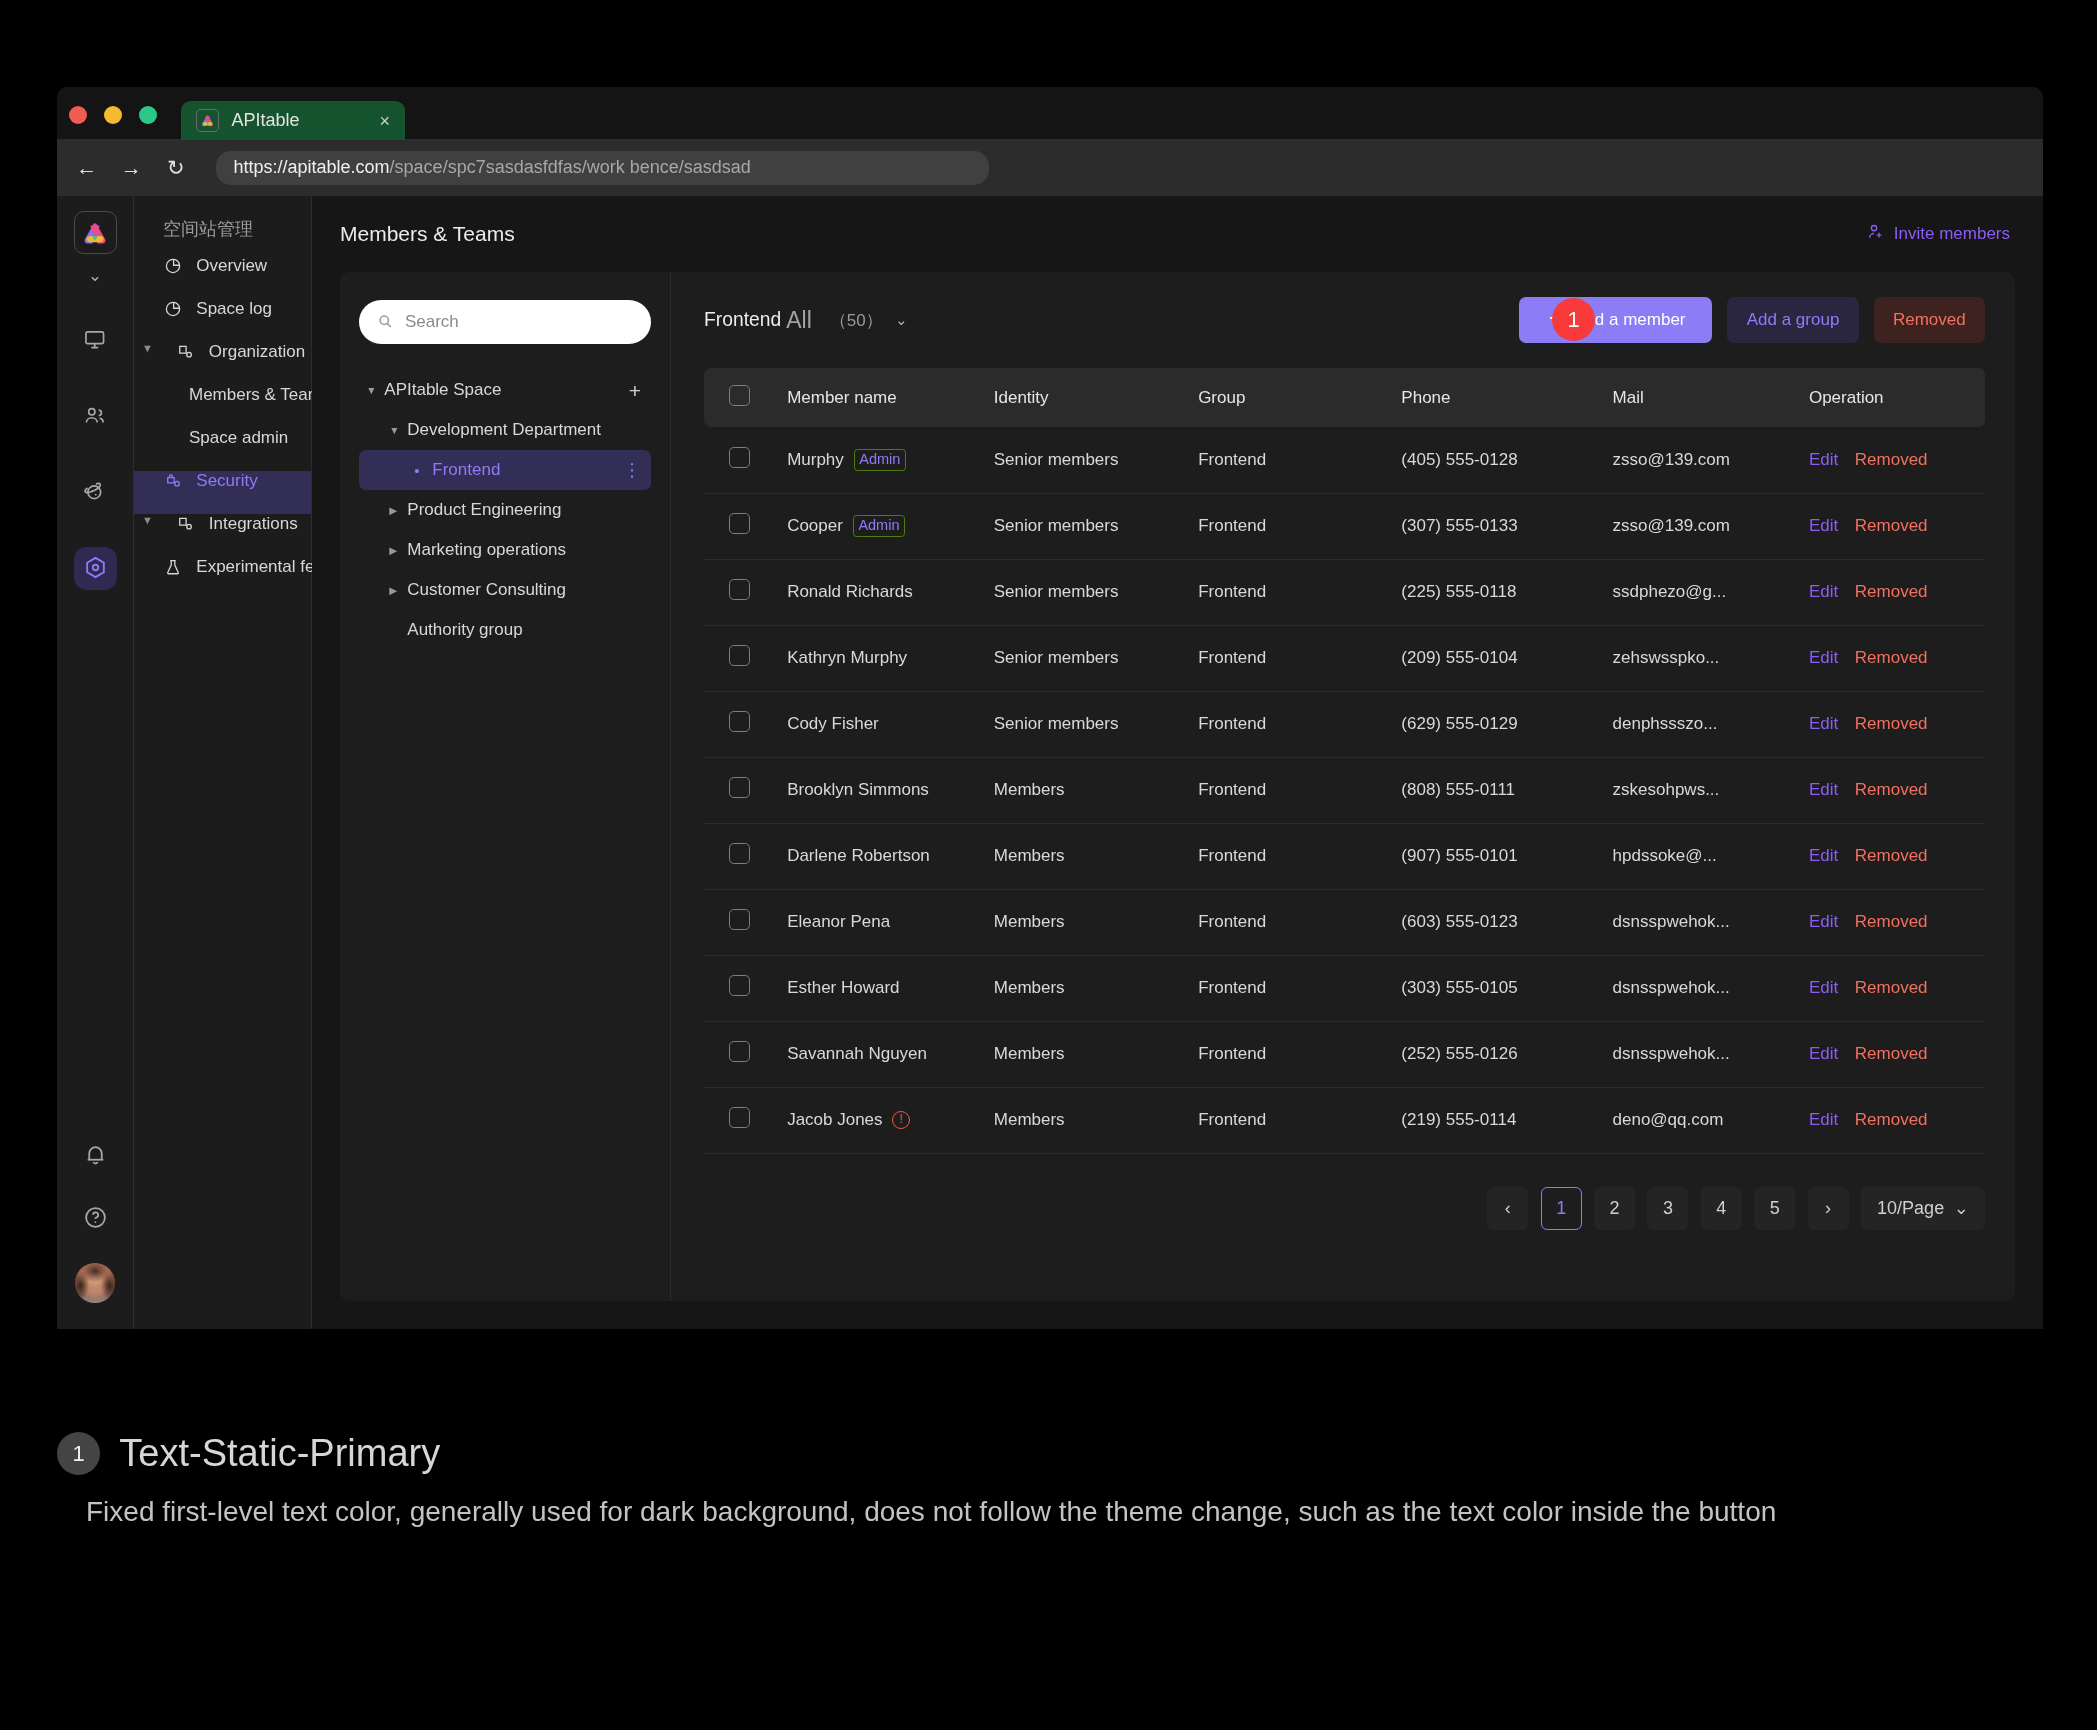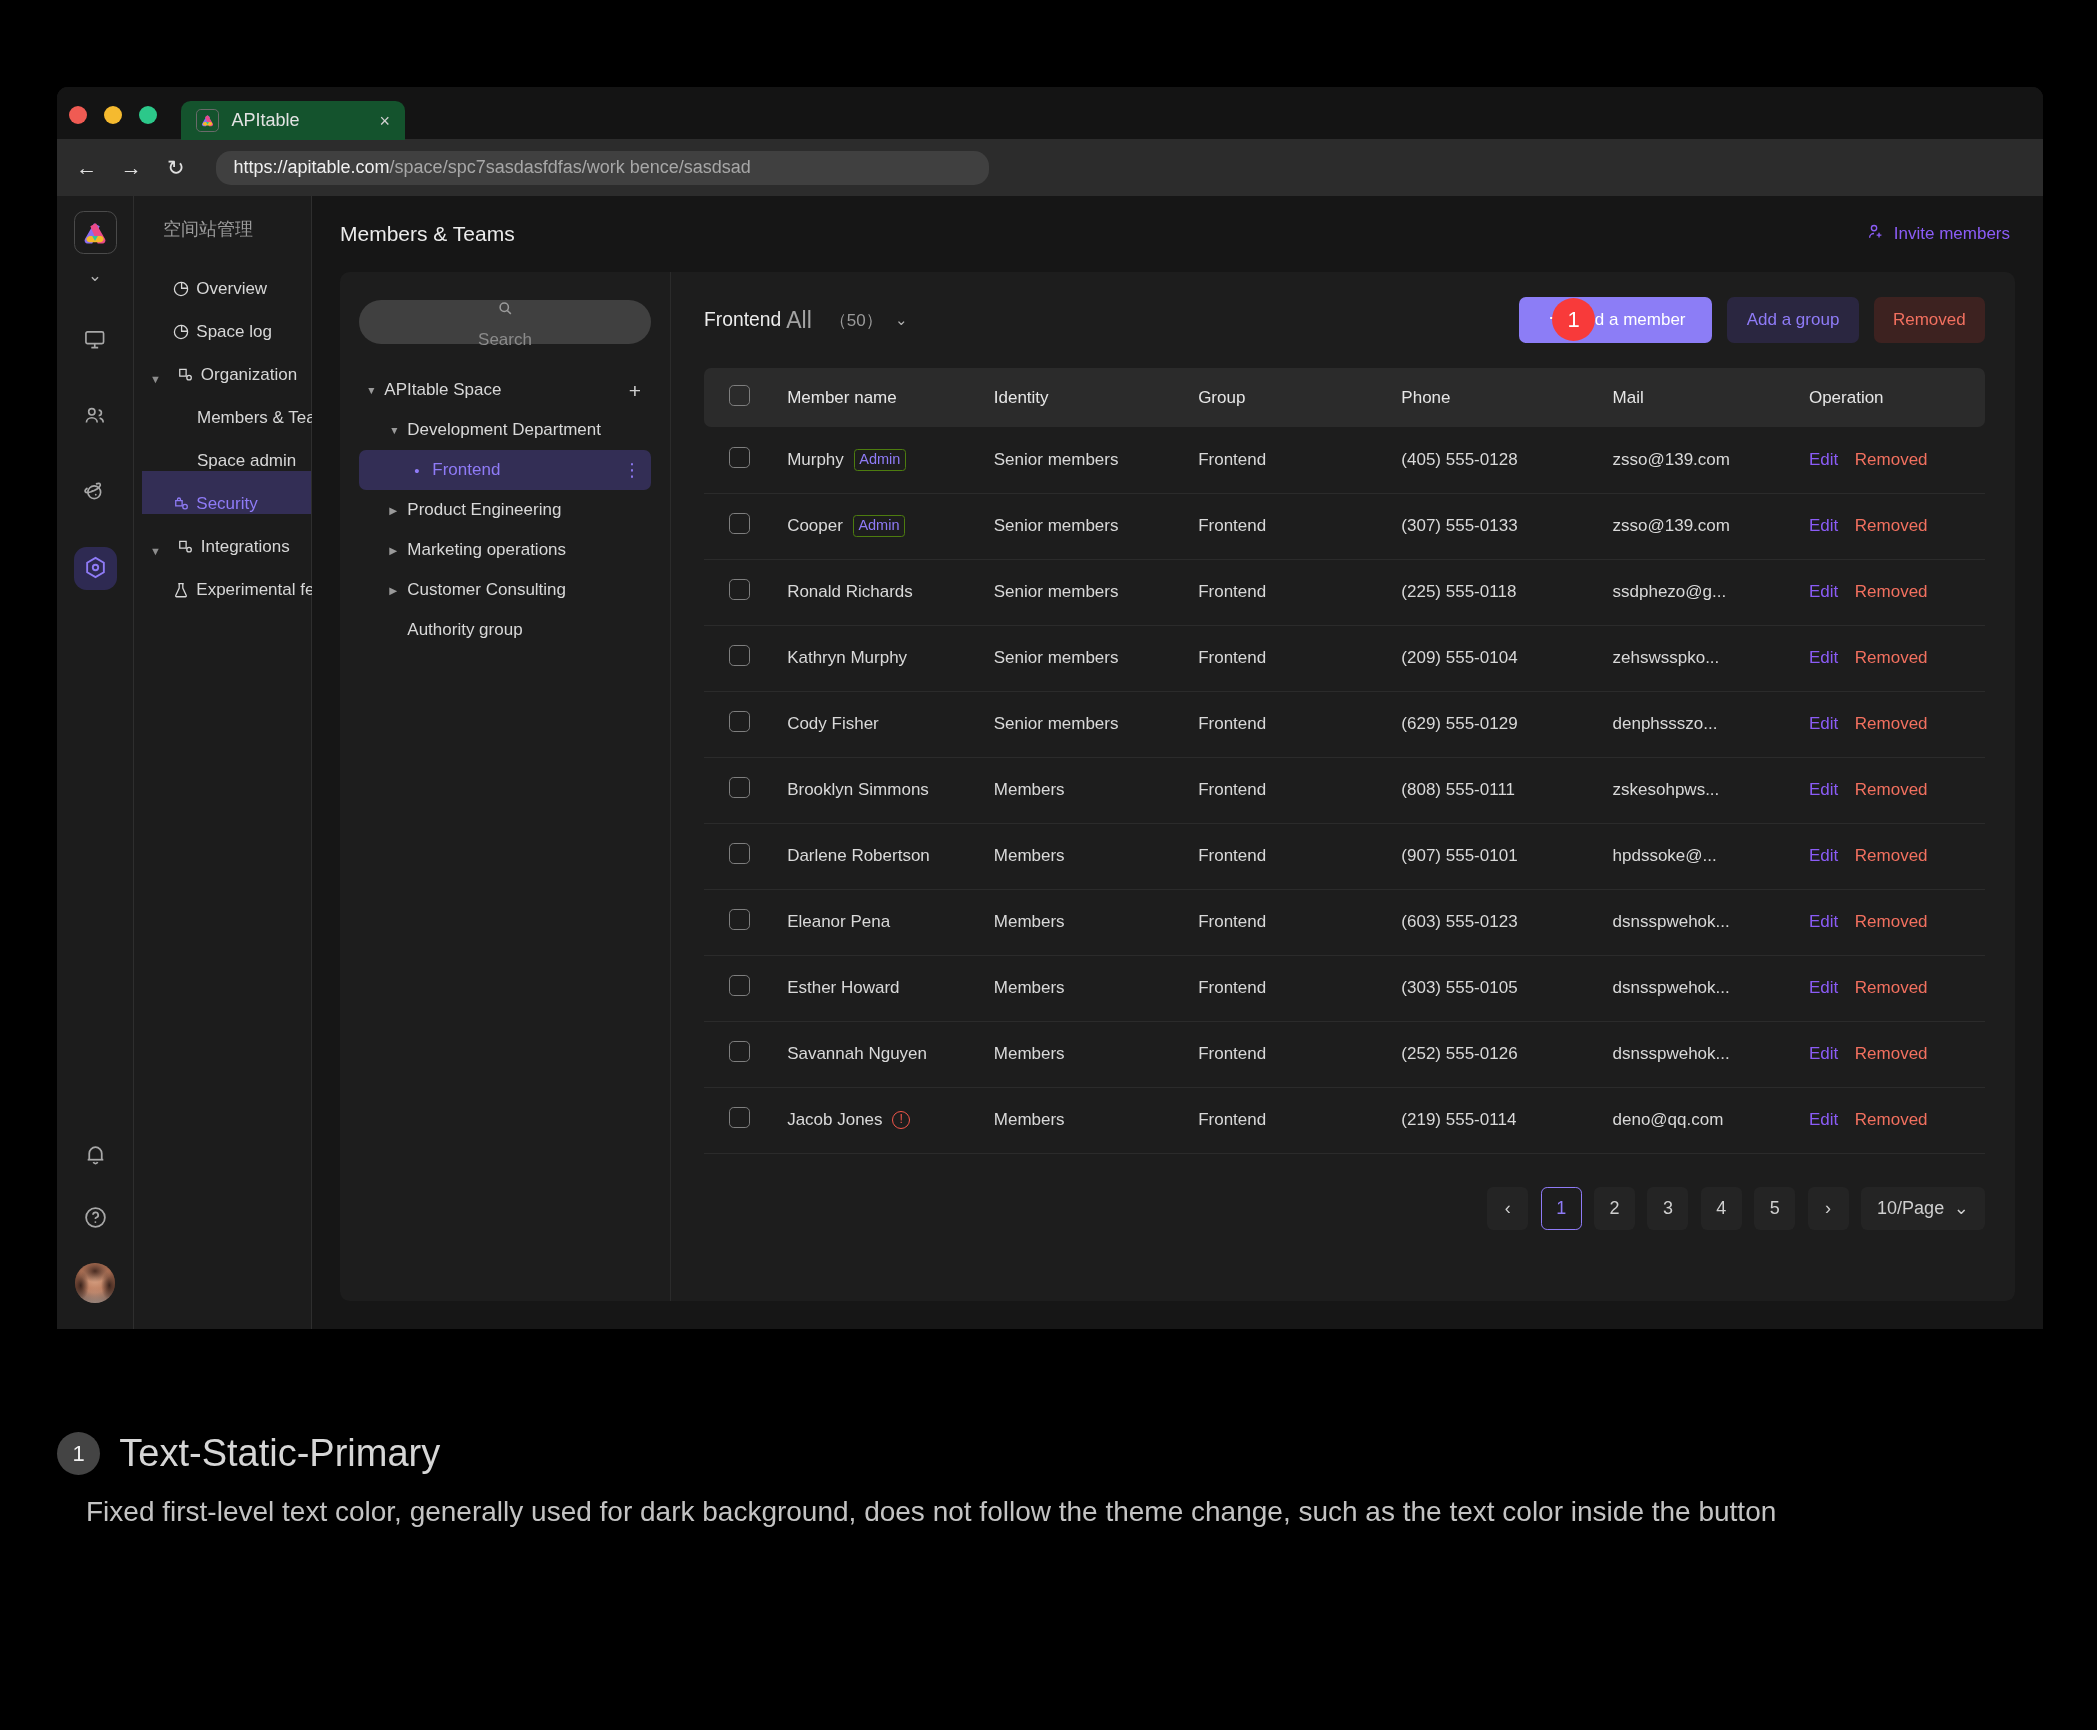--- a/index.html
+++ b/index.html
@@ -135,28 +135,27 @@
     border-right: 0.7px solid #2e2e2e;
     padding-top: 21px;
     flex: none;
   }
   .settings-title {
     font-size: 18px; color: #9b9b9b;
     padding: 0 21px 0 29px;
     margin-bottom: 15px;
   }
   .nav-item {
-    display: flex; align-items: flex-end;
+    display: flex; align-items: flex-start;
     height: 43px;
     padding-left: 29px;
-    gap: 6px;
+    gap: 14px;
     color: #d7d7d7;
     font-size: 17px;
     white-space: nowrap;
-    margin-left: 8px;
   }
   .nav-item.sub { padding-left: 55px; }
   .nav-item.active { background: #332e55; color: #8f7bf7; }
   .nav-item .nav-icon { width: 19.3px; height: 19.3px; display: flex; align-items: center; justify-content: center; flex: none; }
   .nav-caret { width: 14px; margin-left: -21px; margin-right: 5.5px; color: #8d8d8d; font-size: 11px; flex: none; }
 
   
   .main {
     flex: 1;
     background: #161616;
@@ -184,27 +183,26 @@
 
   
   .tree {
     width: 331px;
     border-right: 0.7px solid #2b2b2b;
     padding: 28px 19.3px 0 19.3px;
     flex: none;
   }
   .search {
     height: 44px;
-    background: #404040;
+    background: #ffffff;
     border-radius: 22px;
     display: flex; align-items: center;
     gap: 11px;
     padding: 0 18px;
     margin-bottom: 26px;
-    flex-direction: column;
   }
   .search-ph { color: #8b8b8b; font-size: 17px; }
 
   .tree-row {
     display: flex; align-items: center;
     height: 40px;
     font-size: 17px;
     color: #d8d8d8;
     border-radius: 7px;
     padding-right: 9.7px;

